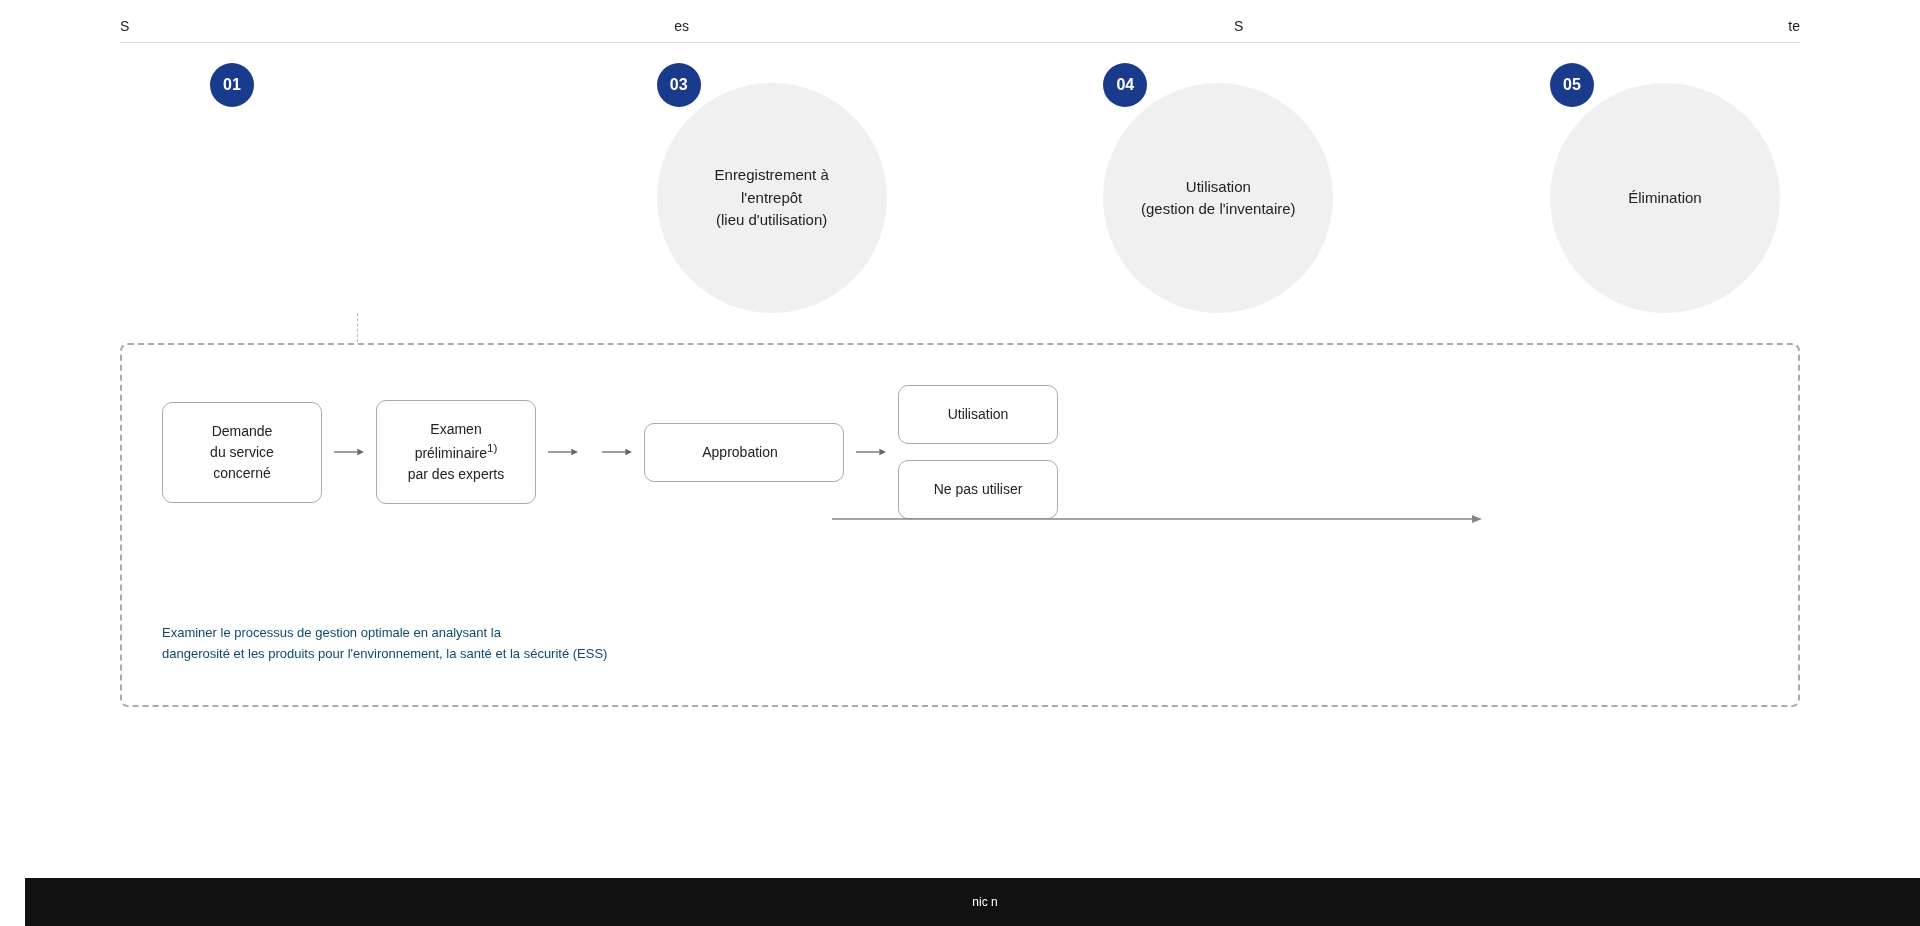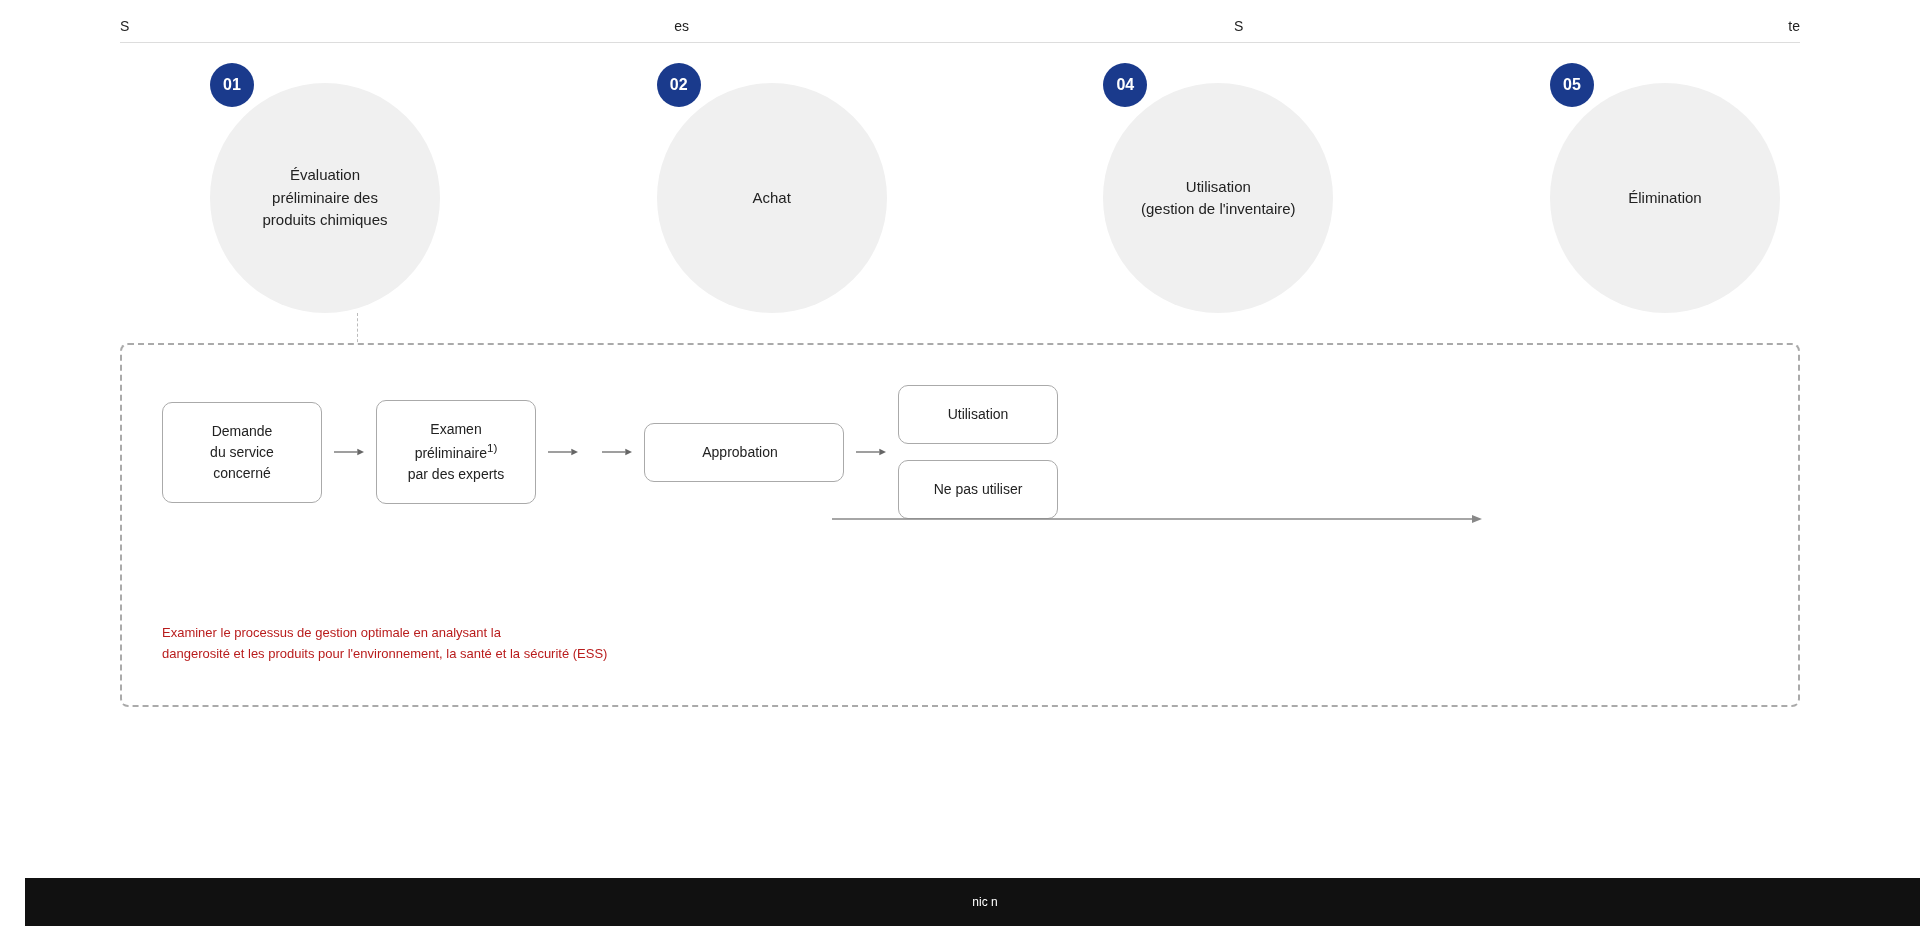--- a/index.html
+++ b/index.html
@@ -148,21 +148,21 @@
     
     .last-col {
       display: flex;
       flex-direction: column;
       gap: 16px;
     }
 
     
     .note-text {
       font-size: 13px;
-      color: #b91c1c;
+      color: #0c4a6e;
       margin-top: 30px;
       line-height: 1.6;
     }
 
     
     .footer-bar {
       width: 100%;
       background: #111;
       height: 48px;
       position: absolute;
@@ -215,32 +215,29 @@
     <span class="header-col">te</span>
   </div>
 
   <div class="main-content">
 
     <div class="top-section">
       <div class="circles-row">
 
         <div class="circle-item">
           <div class="circle-badge">01</div>
+        </div>
+
+
+        <div class="circle-item">
+          <div class="circle-badge">03</div>
           <div class="circle-shape">
-            <span class="circle-label">Évaluation<br>préliminaire des<br>produits chimiques</span>
-          </div>
-        </div>
-
-        <div class="circle-item">
-          <div class="circle-badge">02</div>
-          <div class="circle-shape">
-            <span class="circle-label">Achat</span>
-          </div>
-        </div>
-
+            <span class="circle-label">Enregistrement à<br>l'entrepôt<br>(lieu d'utilisation)</span>
+          </div>
+        </div>
 
         <div class="circle-item">
           <div class="circle-badge">04</div>
           <div class="circle-shape">
             <span class="circle-label">Utilisation<br>(gestion de l'inventaire)</span>
           </div>
         </div>
 
         <div class="circle-item">
           <div class="circle-badge">05</div>

